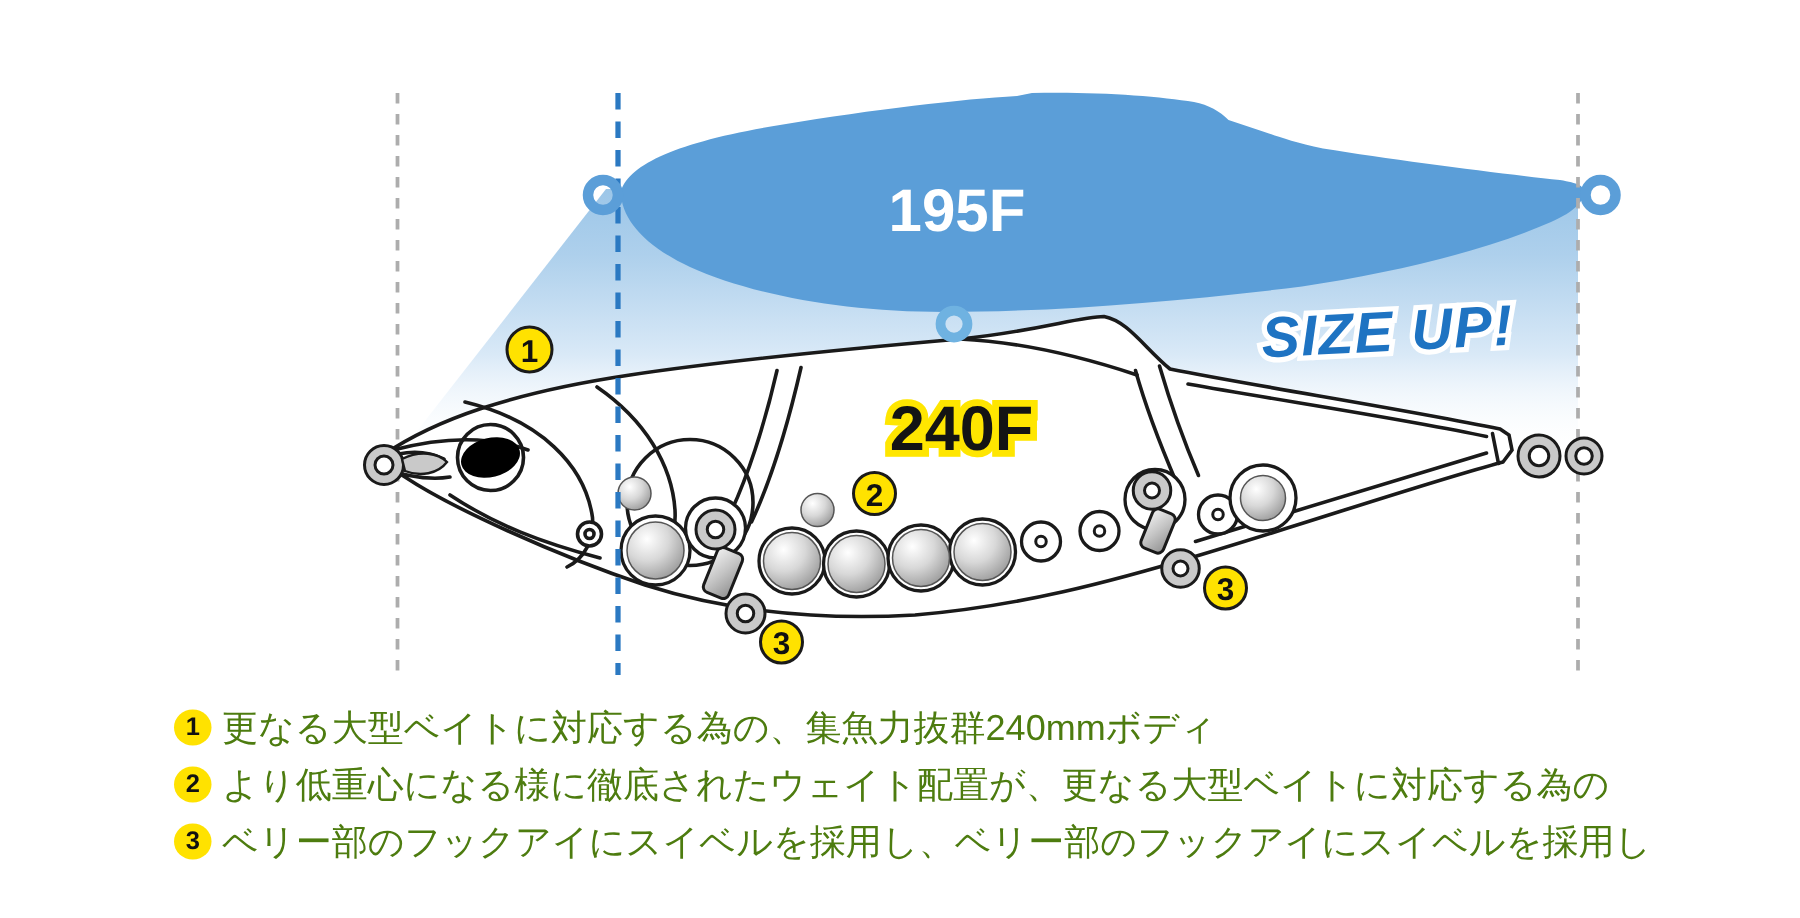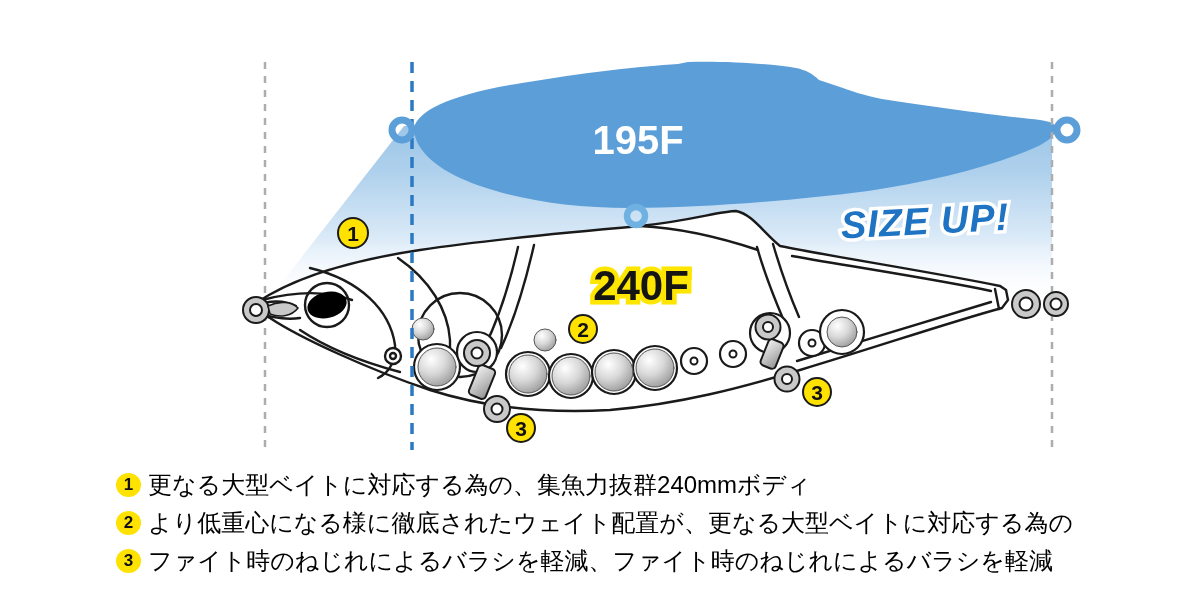--- a/index.html
+++ b/index.html
@@ -14,21 +14,21 @@
   }
   .legend-row{
     display:flex;align-items:center;gap:7px;height:26px;margin-bottom:12px;
   }
   .legend-badge{
     flex:0 0 auto;width:25px;height:24px;border-radius:50%;
     background:#ffe200;color:#111;
     font-weight:bold;font-size:17px;line-height:24px;text-align:center;
   }
   .legend-text{
-    font-size:24px;color:#000000;letter-spacing:0px;white-space:nowrap;
+    font-size:24px;color:#4d7c0f;letter-spacing:0px;white-space:nowrap;
   }
 </style>
 </head>
 <body>
 
 <div id="stage">
 
 <svg id="diagram-svg" width="1200" height="470" viewBox="0 0 1200 470">
   <defs>
     <linearGradient id="bgGrad" x1="0" y1="0" x2="0" y2="1">
@@ -205,17 +205,17 @@
     <div class="legend-row">
       <span class="legend-badge">1</span>
       <span class="legend-text">更なる大型ベイトに対応する為の、集魚力抜群240mmボディ</span>
     </div>
     <div class="legend-row">
       <span class="legend-badge">2</span>
       <span class="legend-text">より低重心になる様に徹底されたウェイト配置が、更なる大型ベイトに対応する為の</span>
     </div>
     <div class="legend-row">
       <span class="legend-badge">3</span>
-      <span class="legend-text">ファイト時のねじれによるバラシを軽減、ファイト時のねじれによるバラシを軽減</span>
+      <span class="legend-text">ベリー部のフックアイにスイベルを採用し、ベリー部のフックアイにスイベルを採用し</span>
     </div>
   </div>
 
 </div>
 
 </body></html>

